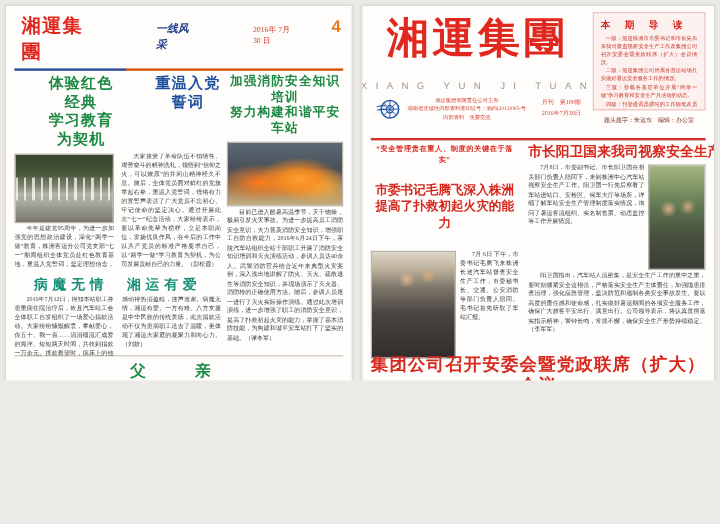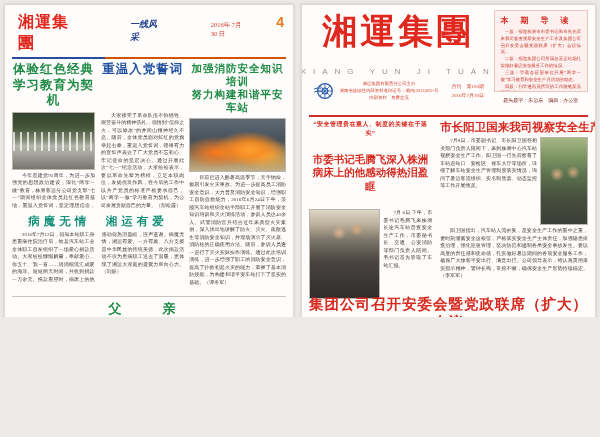--- a/index.html
+++ b/index.html
@@ -20,21 +20,21 @@
   .lp-date { font-size:6.5px; color:#d43c2a; margin-left:52px; }
   .lp-pagenum { font-size:14px; font-weight:bold; color:#e87a1e; margin-left:28px; font-family:"Liberation Sans",sans-serif; }
   .lp-rule { height:2px; background:linear-gradient(90deg,#2a4d9b 0 34%, #d35400 34% 100%); margin-bottom:3px; }
 
   .lp-main { display:flex; gap:5px; height:231px; }
   .lp-lefttwo { width:64%; display:flex; flex-direction:column; }
   .lp-headrow { display:flex; gap:6px; }
   .hl { font-weight:bold; text-align:center; line-height:1.25; }
   .hl-green { color:#1e8a46; font-size:12.5px; letter-spacing:1px; }
   .hl-blue  { color:#2050a0; font-size:12.5px; letter-spacing:1px; }
-  .hl-col { flex:1; }
+  .hl-col { flex:1;margin-left:28px; }
   .lp-contentrow { display:flex; gap:6px; margin-top:3px; height:96px; }
   .lp-c1 { flex:1; display:flex; flex-direction:column; }
   .lp-c2 { flex:1; }
   .photo { border:1px solid #b9b4ac; }
   .photo-group { height:58px; margin-bottom:2px;
     background:
       repeating-linear-gradient(90deg, rgba(250,250,248,.75) 0 2px, rgba(120,125,118,.15) 2px 7px),
       linear-gradient(180deg,#37462e 0%,#50644100 60%),
       linear-gradient(180deg,#3c4c33 0%,#5b6e4b 28%,#93987e 46%,#c2c0b6 58%,#9c9c95 78%,#76766f 100%);
     background-size:100% 34%,100% 100%,100% 100%;
@@ -195,21 +195,21 @@
       </div>
     </div>
 
     <div class="rp-rule"></div>
 
     <div class="rp-mid">
       <div class="rp-art-left">
         <div class="rp-quote">“安全管理贵在重人、制度的关键在于落实”</div>
         <div class="hl-red hl-red-2l">
           <div>市委书记毛腾飞深入株洲</div>
-          <div>病床上的他感动得热泪盈眶</div>
+          <div>提高了扑救初起火灾的能力</div>
         </div>
         <div class="rp-photorow">
           <div class="photo photo-officials"></div>
           <div class="rp-sidetxt body-txt">7月 6日 下午，市委书记毛腾飞来株洲长途汽车站督查安全生产工作，市委秘书长、交通、公安消防等部门负责人陪同。毛书记首先听取了车站汇报。</div>
         </div>
         <div class="body-txt" style="flex:1;margin-top:2px">毛腾飞一行实地察看了车站安检口、候车大厅、发班区等重点部位，详细询问了车站日常安全管理、“三品”检查、实名制售票、GPS动态监控等工作情况，并检查了车站消防设施设备。毛腾飞对车站安全生产工作给予了充分肯定。他强调，安全生产责任重于泰山，要牢固树立红线意识和底线思维，严格落实安全生产责任制，加大隐患排查治理力度，确保人民群众生命财产安全。集团公司党委书记朱运东、株洲客运分公司负责人陪同检查。（邓凤姣）</div>
       </div>
 
       <div class="rp-art-right">
         <div class="hl-red hl-red-1l">市长阳卫国来我司视察安全生产工作</div>

